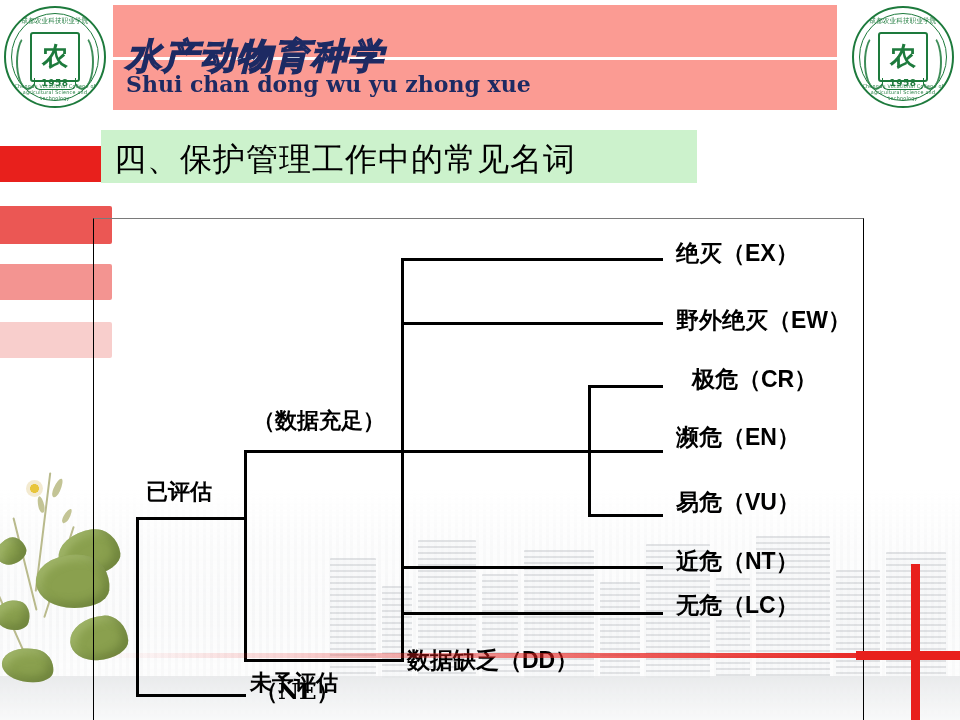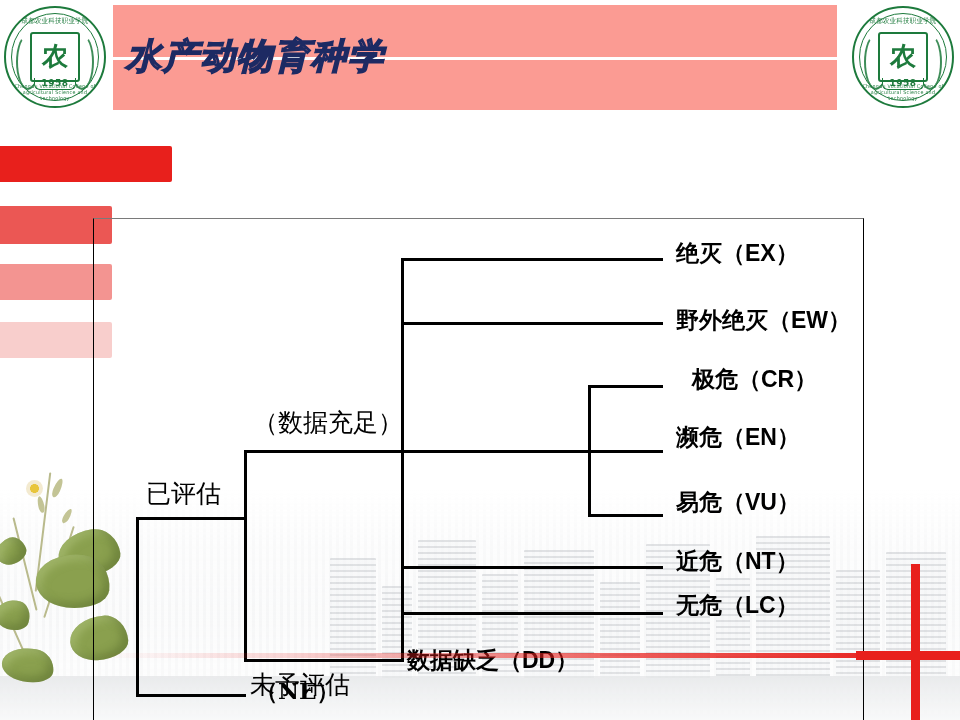--- a/index.html
+++ b/index.html
@@ -127,21 +127,21 @@
   .ln{position:absolute;background:#000;}
   .h{height:3px;}
   .v{width:3px;}
 
   
   .lbl{
     position:absolute;white-space:nowrap;color:#000;
     font-family:Liberation Sans, sans-serif;
   }
   .lbl-leaf{font-size:23px;font-weight:bold;}
-  .lbl-node{font-size:25px;font-weight:normal;font-family:"DejaVu Sans","Liberation Sans",sans-serif;}
+  .lbl-node{font-size:22px;font-weight:bold;font-family:"DejaVu Sans","Liberation Sans",sans-serif;}
 
   
   .crossV{position:absolute;left:911px;top:564px;width:9px;height:156px;background:#e8201c;}
   .crossH{position:absolute;left:856px;top:651px;width:104px;height:9px;background:#e8201c;}
   .crossH2{position:absolute;left:96px;top:653px;width:760px;height:5px;
            background:linear-gradient(to right, rgba(232,32,28,0) 0%, rgba(232,32,28,.18) 25%, rgba(232,32,28,.72) 70%, rgba(232,32,28,.95) 100%);}
 </style>
 </head>
 <body>
 
@@ -180,20 +180,21 @@
     <div class="leaf" style="left:40px;top:84px;width:74px;height:54px;transform:rotate(6deg);"></div>
     <div class="leaf" style="left:0px;top:68px;width:30px;height:26px;transform:rotate(-20deg);"></div>
     <div class="leaf" style="left:0px;top:130px;width:34px;height:30px;transform:rotate(16deg);"></div>
     <div class="leaf" style="left:74px;top:146px;width:58px;height:44px;transform:rotate(-4deg);"></div>
     <div class="leaf" style="left:6px;top:178px;width:52px;height:34px;transform:rotate(10deg);"></div>
   </div>
 
   <div class="hdr hdr-top"></div>
   <div class="hdr hdr-bot"></div>
   <div class="hdr-zh">水产动物育种学</div>
+  <div class="hdr-py">Shui chan dong wu yu zhong xue</div>
 
   <div class="logo left">
     <div class="ring"></div>
       <div class="ring2"></div>
     <div class="arcTop">成都农业科技职业学院</div>
     <div class="wreathL"></div>
       <div class="wreathR"></div>
     <div class="inner">农</div>
     <div class="year">1958</div>
     <div class="book"></div>
@@ -205,20 +206,23 @@
       <div class="ring2"></div>
     <div class="arcTop">成都农业科技职业学院</div>
     <div class="wreathL"></div>
       <div class="wreathR"></div>
     <div class="inner">农</div>
     <div class="year">1958</div>
     <div class="book"></div>
     <div class="arcBot">Chengdu Vocational College of agricultural Science and technology</div>
   </div>
 
+  <div class="titlebox">
+    <span>四、保护管理工作中的常见名词</span>
+  </div>
 
   <div class="frame"></div>
 
   <div class="ln v" style="left:136px;top:517px;height:180px;"></div>
   <div class="ln h" style="left:136px;top:517px;width:110px;"></div>
   <div class="ln h" style="left:136px;top:694px;width:110px;"></div>
 
   <div class="ln v" style="left:244px;top:450px;height:212px;"></div>
   <div class="ln h" style="left:244px;top:450px;width:160px;"></div>
   <div class="ln h" style="left:244px;top:659px;width:160px;"></div>

